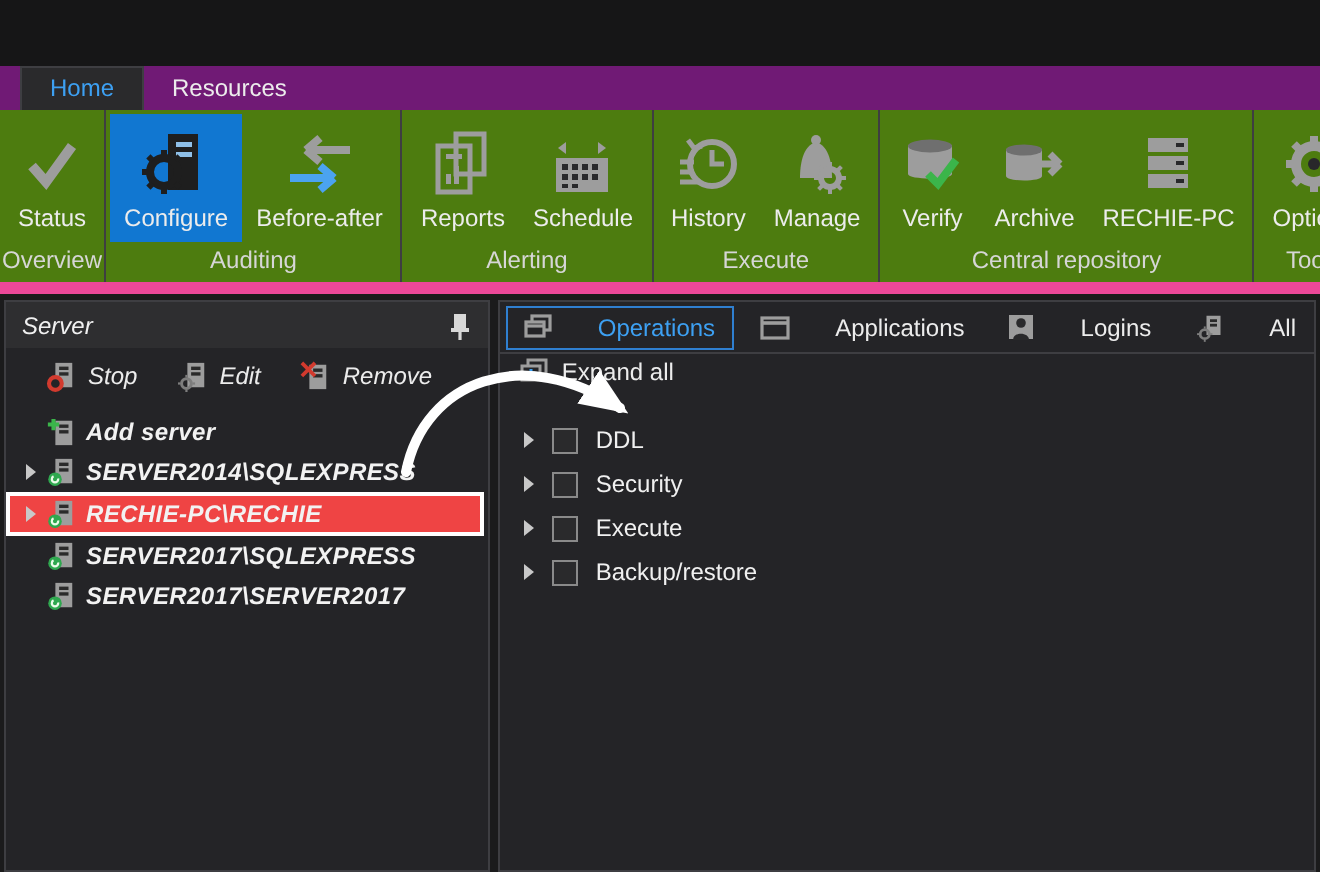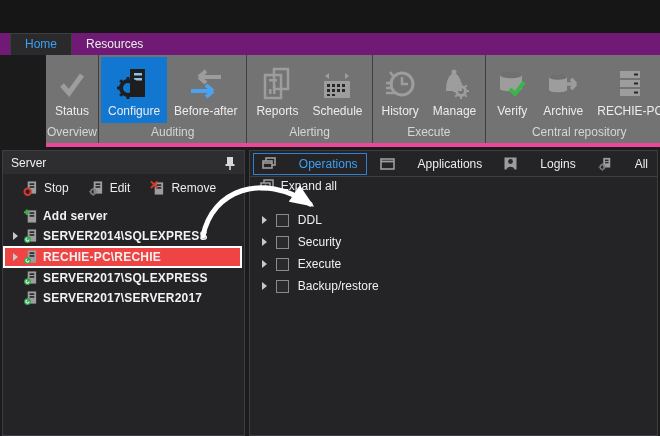--- a/index.html
+++ b/index.html
@@ -13,37 +13,37 @@
 
   
   .tabrow { height:22px; background:#701a75; display:flex; align-items:flex-end; padding-left:10px; }
   .rtab { padding:3px 14px 4px 14px; color:#ececec; cursor:default; }
   .rtab.active {
     background:#2a2a2c; color:#3da0f2;
     border:1px solid #3e3e42; border-bottom:none;
   }
 
   
-  .ribbon { height:92px; background:#737373; display:flex; border-bottom:4px solid #ec4899;margin-left:46px; }
+  .ribbon { height:92px; background:#4d7c0f; display:flex; border-bottom:6px solid #ec4899; }
   .rgroup { display:flex; flex-direction:column; border-right:1px solid #3e3e42; }
   .rgroup:last-child { border-right:none; flex:1; }
   .rgroup-buttons { flex:1; display:flex; align-items:stretch; padding:2px 2px 0 2px; }
   .rgroup-label { height:20px; text-align:center; color:#d6d6d6; font-size:12px; line-height:18px; }
   .rbtn {
     display:flex; flex-direction:column; align-items:center; justify-content:flex-end;
     padding:4px 7px 5px 7px; min-width:46px; cursor:default;
   }
   .rbtn .ricon { height:40px; display:flex; align-items:center; justify-content:center; }
   .rbtn .rlabel { color:#ececec; font-size:12px; white-space:nowrap; }
   .rbtn.active { background:#1177d1; }
 
   
   .main { position:absolute; top:150px; left:0; right:0; bottom:0; display:flex; background:#1b1b1c; }
   .panel { background:#242427; border:1px solid #3e3e42; display:flex; flex-direction:column; }
-  .left-panel { width:308px; margin-left:2px; }
+  .left-panel { width:308px; margin-left:2px;font-style:italic; }
   .splitter { width:5px; background:#1b1b1c; }
   .right-panel { flex:1; margin-right:2px; }
 
   .panel-header {
     height:23px; background:#2e2e30; display:flex; align-items:center;
     padding:0 8px; color:#f0f0f0;
   }
   .panel-header .spacer { flex:1; }
 
   .srv-toolbar { height:28px; display:flex; align-items:center; gap:20px; padding-left:20px; }

